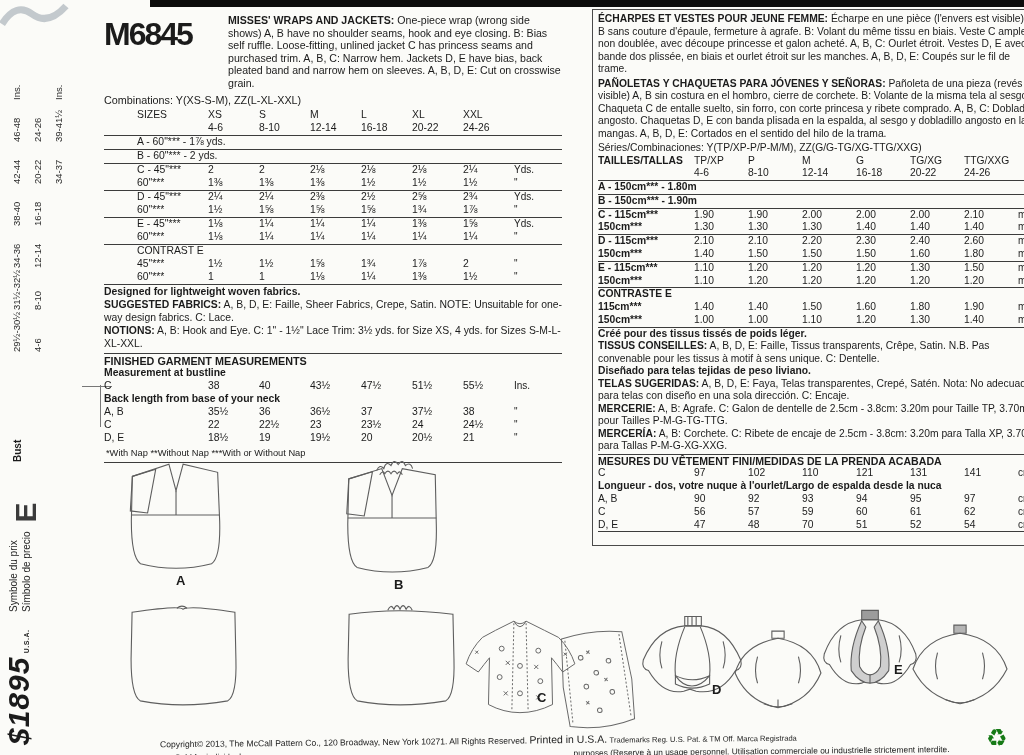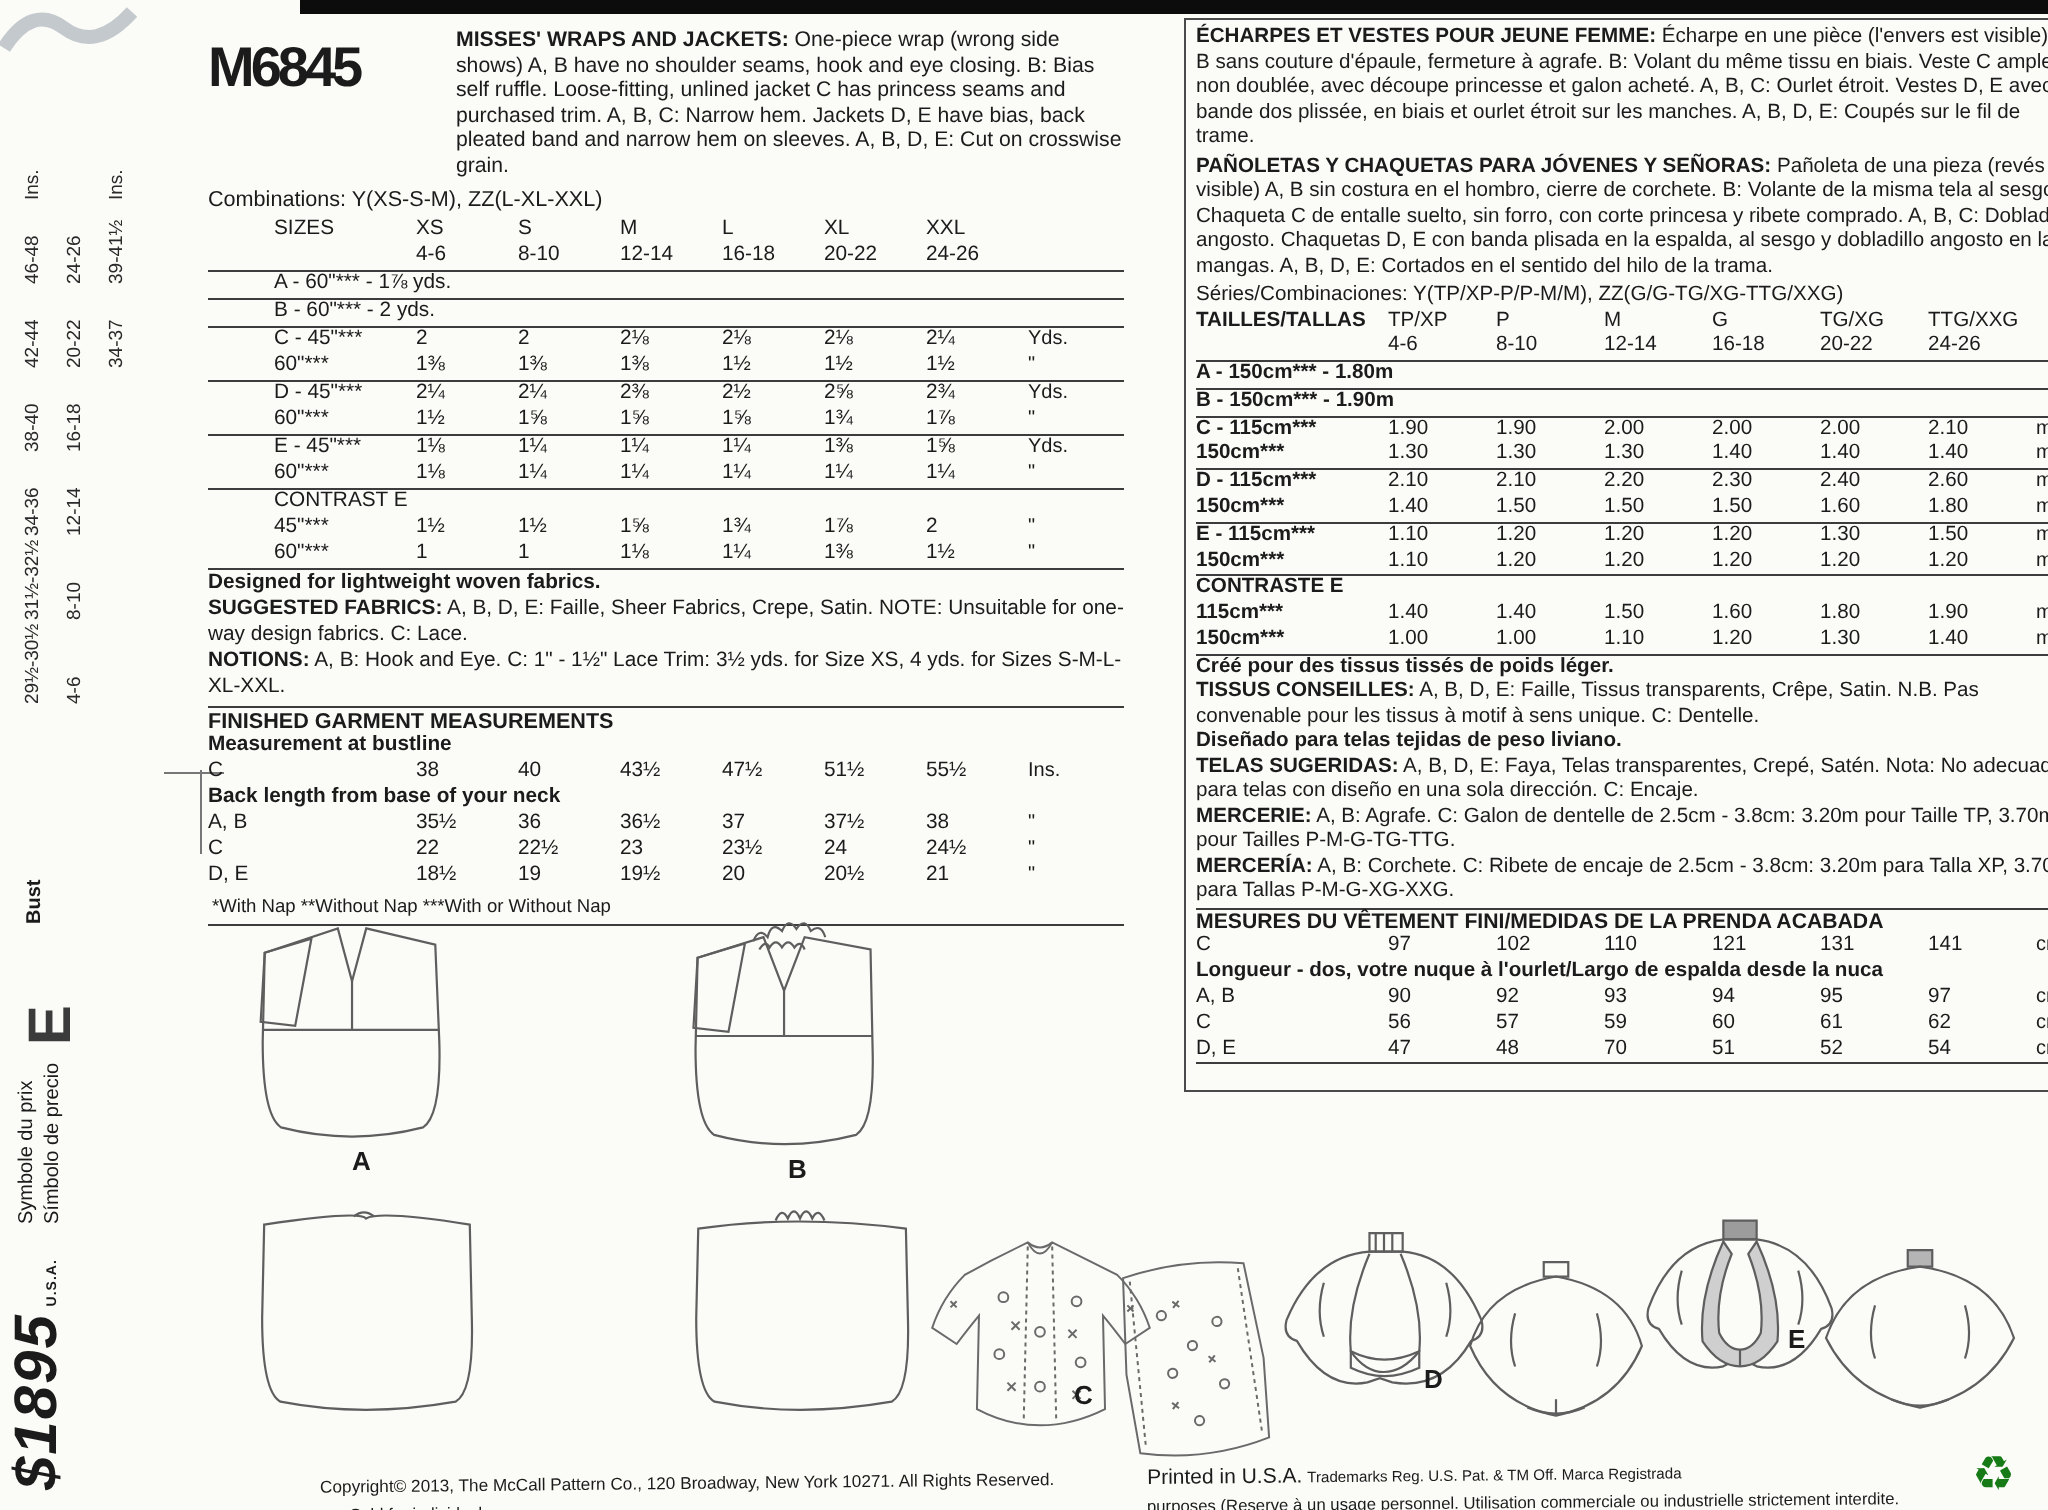--- a/index.html
+++ b/index.html
@@ -21,21 +21,21 @@
   #bust-label{left:12px;top:462px;font-size:10px;font-weight:bold;}
   #price-symbol{left:8px;top:612px;font-size:10px;line-height:12px;}
   #price-symbol .big-e{font-size:30px;font-weight:800;color:#3b3b3b;vertical-align:-6px;margin-left:6px;}
   #price-tag{left:2px;top:745px;font-size:12px;}
   #price-tag .dollars{font-size:30px;font-weight:800;font-style:italic;letter-spacing:1px;}
   #price-tag .usa{font-size:7px;font-weight:bold;letter-spacing:.5px;}
 
   
   #left-col{position:absolute;left:104px;top:14px;width:458px;font-size:10.4px;line-height:12.6px;}
   #header-row{display:flex;gap:8px;}
-  #pattern-number{font-size:28px;font-weight:800;letter-spacing:-2px;line-height:40px;flex:0 0 116px;}
+  #pattern-number{font-size:32px;font-weight:800;letter-spacing:-2px;line-height:40px;flex:0 0 116px;}
   #garment-desc{flex:1;font-size:10.6px;line-height:12.5px;}
   .lead{font-weight:bold;}
   #combinations{margin-top:5px;font-size:10.8px;}
 
   .trow{display:grid;grid-template-columns:104px repeat(6,51px) 1fr;align-items:baseline;min-height:13px;}
   .trow span{overflow:visible;white-space:nowrap;}
   .trow.full span:not(.tl){display:none;}
   .trow.rule{border-bottom:1px solid #3c3c3c;}
   .yard .tl{font-weight:normal;margin-left:33px;}
   .yard{margin-top:2px;}
@@ -56,21 +56,21 @@
   .foot2{display:flex;justify-content:space-between;font-size:9px;padding-top:2px;}
 
   
   .drawing{position:absolute;}
   .drawing svg{display:block;}
   .view-label{position:absolute;font-weight:bold;font-size:13px;}
   path,line,circle{vector-effect:non-scaling-stroke;}
 
   
   #footer{position:absolute;left:160px;top:733px;width:830px;transform:rotate(-0.6deg);font-size:8.6px;white-space:nowrap;}
-  #footer .printed{font-size:10.5px;margin-left:44px;}
+  #footer .printed{font-size:10.5px;}
   #footer .tm{font-size:7.6px;}
   #footer-line2{position:absolute;left:175px;top:748px;width:800px;font-size:8.4px;transform:rotate(-0.6deg);white-space:nowrap;}
   #recycle{position:absolute;left:986px;top:726px;font-size:24px;color:#167a16;line-height:24px;}
 </style>
 </head>
 <body>
 
 <div id="page">
 
   <div class="topbar"></div>

